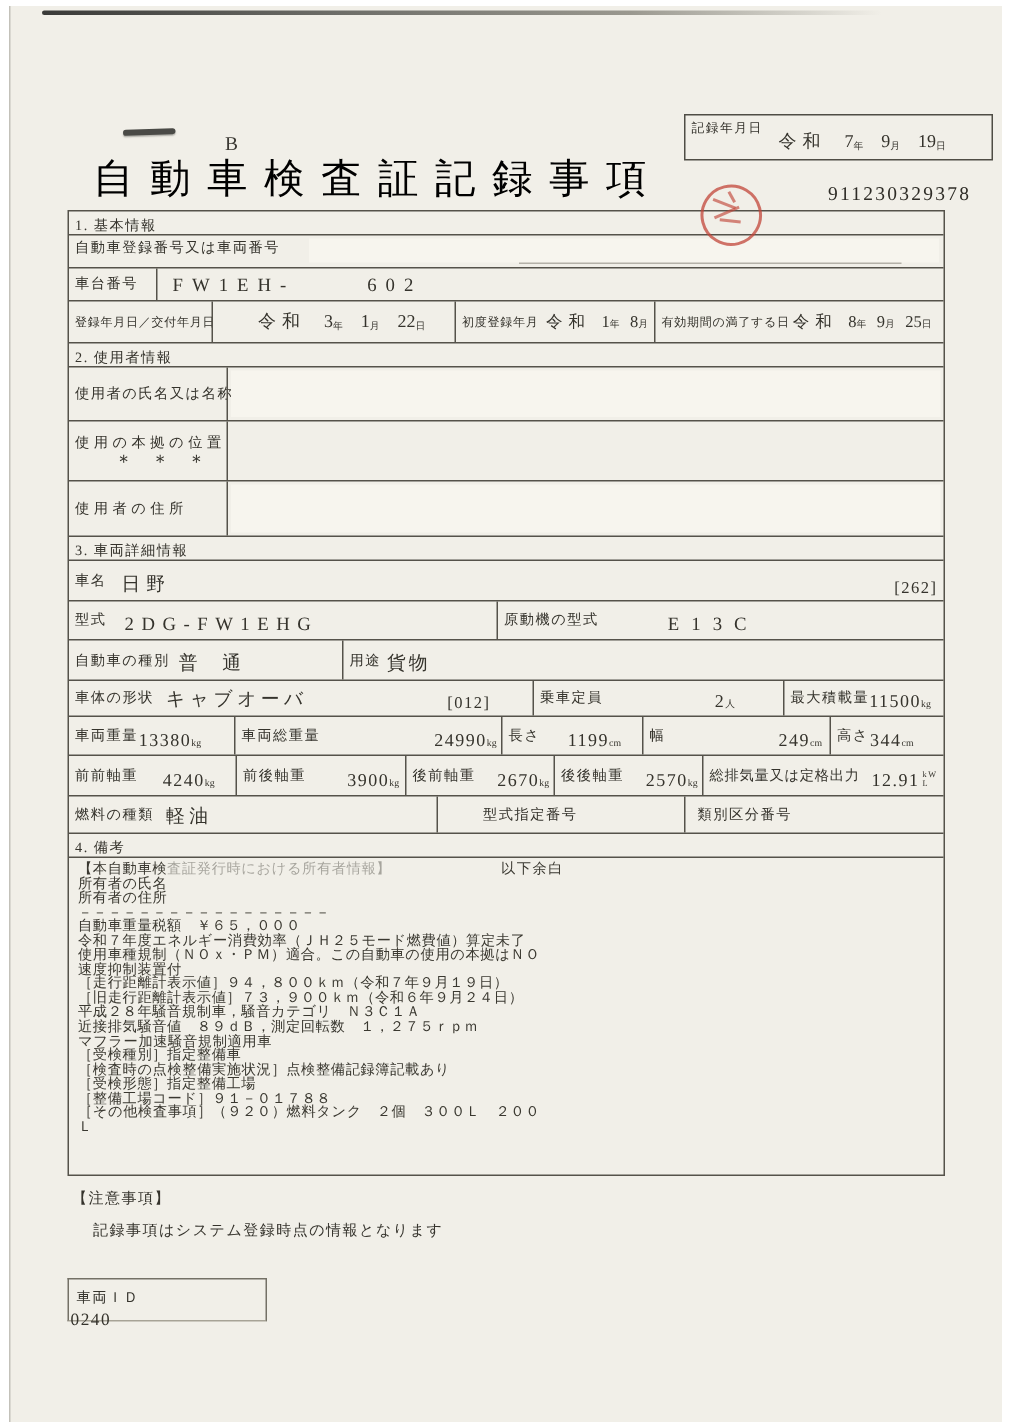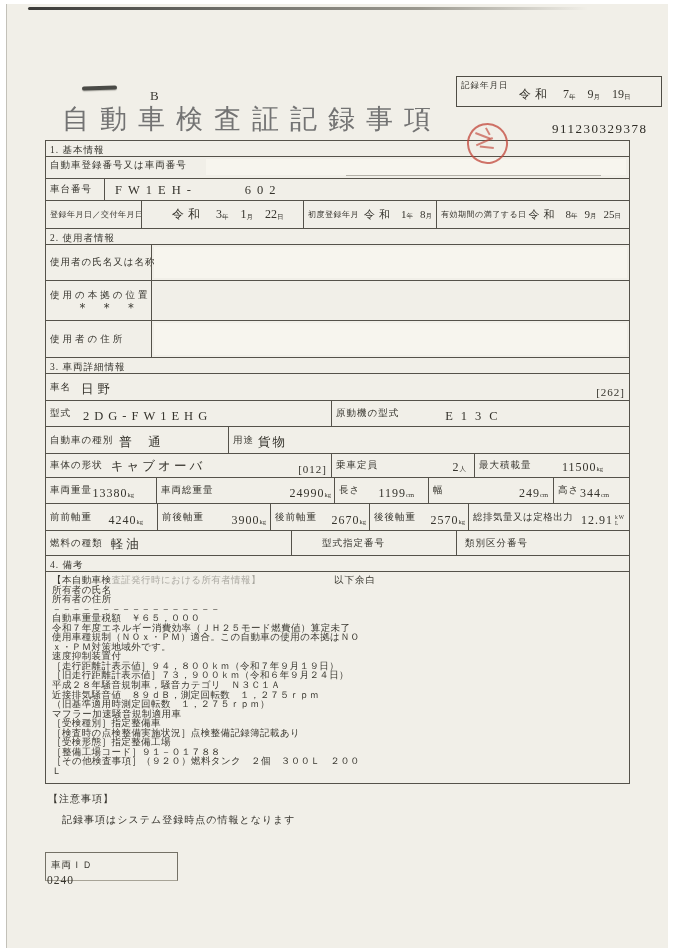--- a/index.html
+++ b/index.html
@@ -8,21 +8,21 @@
     font-family:"Liberation Serif","DejaVu Serif",serif;color:#35332c;
     overflow:hidden;
   }
   .paper{position:absolute;left:6px;top:4px;width:662px;height:944px;background:#f1efe8;}
   
   .scan-top{position:absolute;left:22px;top:3px;width:560px;height:2.5px;
     background:linear-gradient(90deg,#3a3a38,#6d6d68 35%,#9a988f 70%,rgba(170,168,160,0));border-radius:2px;}
   .scan-left{position:absolute;left:0px;top:0;width:1px;height:100%;background:rgba(140,138,128,.45);}
   .pen-dash{position:absolute;left:76px;top:82px;width:35px;height:3.5px;background:#4a4a46;border-radius:2px;transform:rotate(-2deg);box-shadow:0 1px 1px rgba(80,80,76,.4);}
   .mark-b{position:absolute;left:144px;top:84px;font-size:13px;color:#3c3a34;}
-  .title{position:absolute;left:56px;top:97px;font-size:27px;font-weight:500;letter-spacing:11px;color:#737373;margin:0;white-space:nowrap;}
+  .title{position:absolute;left:56px;top:97px;font-size:27px;font-weight:500;letter-spacing:11px;color:#000000;margin:0;white-space:nowrap;}
   
   .rdate-box{position:absolute;left:450px;top:72px;width:206px;height:31px;border:1.2px solid #4f4d45;box-sizing:border-box;}
   .rdate-box .lbl{position:absolute;left:4px;top:3px;font-size:8.5px;letter-spacing:1px;}
   .rdate-box .ed{position:absolute;left:62px;top:9px;}
   .serial{position:absolute;left:546px;top:117px;font-size:13px;letter-spacing:1.5px;color:#2e2c26;}
   
   .stamp{position:absolute;left:461px;top:119px;width:37px;height:37px;border:2px solid rgba(193,70,58,.75);
     border-radius:50%;transform:rotate(-14deg);z-index:5;}
   .stamp i{position:absolute;background:rgba(193,70,58,.65);display:block;}
   .stamp i:nth-child(1){left:8px;top:9px;width:16px;height:1.5px;transform:rotate(35deg);}
@@ -215,21 +215,21 @@
       <div class="cell" style="width:182px;">
         <span class="lbl">自動車の種別</span>
         <span class="val" style="margin-left:6px;">普　通</span>
       </div>
       <div class="cell" style="width:103px;">
         <span class="lbl">用途</span>
         <span class="val" style="margin-left:4px;">貨物</span>
       </div>
     </div>
 
-    <div class="row" style="height:24px;">
+    <div class="row" style="height:24px;gap:24px;">
       <div class="cell" style="width:285px;">
         <span class="lbl">車体の形状</span>
         <span class="val" style="margin-left:8px;letter-spacing:3px;">キャブオーバ</span>
         <span class="code" style="margin-left:auto;">[012]</span>
       </div>
       <div class="cell kv" style="width:143px;padding-right:8px;">
         <span class="lbl">乗車定員</span>
         <span class="num"><span>2</span><span class="u">人</span></span>
       </div>
       <div class="cell kv" style="flex:1;padding-right:26px;">
@@ -308,27 +308,25 @@
     <div class="remarks row">
       <div style="width:100%;">
         <div class="line"><span>【本自動車検</span><span class="faint">査証発行時における所有者情報】</span></div>
         <span class="margin-note">以下余白</span>
         <div class="line">所有者の氏名</div>
         <div class="line">所有者の住所</div>
         <div class="line">－－－－－－－－－－－－－－－－－</div>
         <div class="line">自動車重量税額　￥６５，０００</div>
         <div class="line">令和７年度エネルギー消費効率（ＪＨ２５モード燃費値）算定未了</div>
         <div class="line">使用車種規制（ＮＯｘ・ＰＭ）適合。この自動車の使用の本拠はＮＯ</div>
-        <div class="line">ｘ・ＰＭ対策地域外です。</div>
         <div class="line">速度抑制装置付</div>
         <div class="line">［走行距離計表示値］９４，８００ｋｍ（令和７年９月１９日）</div>
         <div class="line">［旧走行距離計表示値］７３，９００ｋｍ（令和６年９月２４日）</div>
         <div class="line">平成２８年騒音規制車，騒音カテゴリ　Ｎ３Ｃ１Ａ</div>
         <div class="line">近接排気騒音値　８９ｄＢ，測定回転数　１，２７５ｒｐｍ</div>
-        <div class="line">（旧基準適用時測定回転数　１，２７５ｒｐｍ）</div>
         <div class="line">マフラー加速騒音規制適用車</div>
         <div class="line">［受検種別］指定整備車</div>
         <div class="line">［検査時の点検整備実施状況］点検整備記録簿記載あり</div>
         <div class="line">［受検形態］指定整備工場</div>
         <div class="line">［整備工場コード］９１－０１７８８</div>
         <div class="line">［その他検査事項］（９２０）燃料タンク　２個　３００Ｌ　２００</div>
         <div class="line">Ｌ</div>
       </div>
     </div>
 

